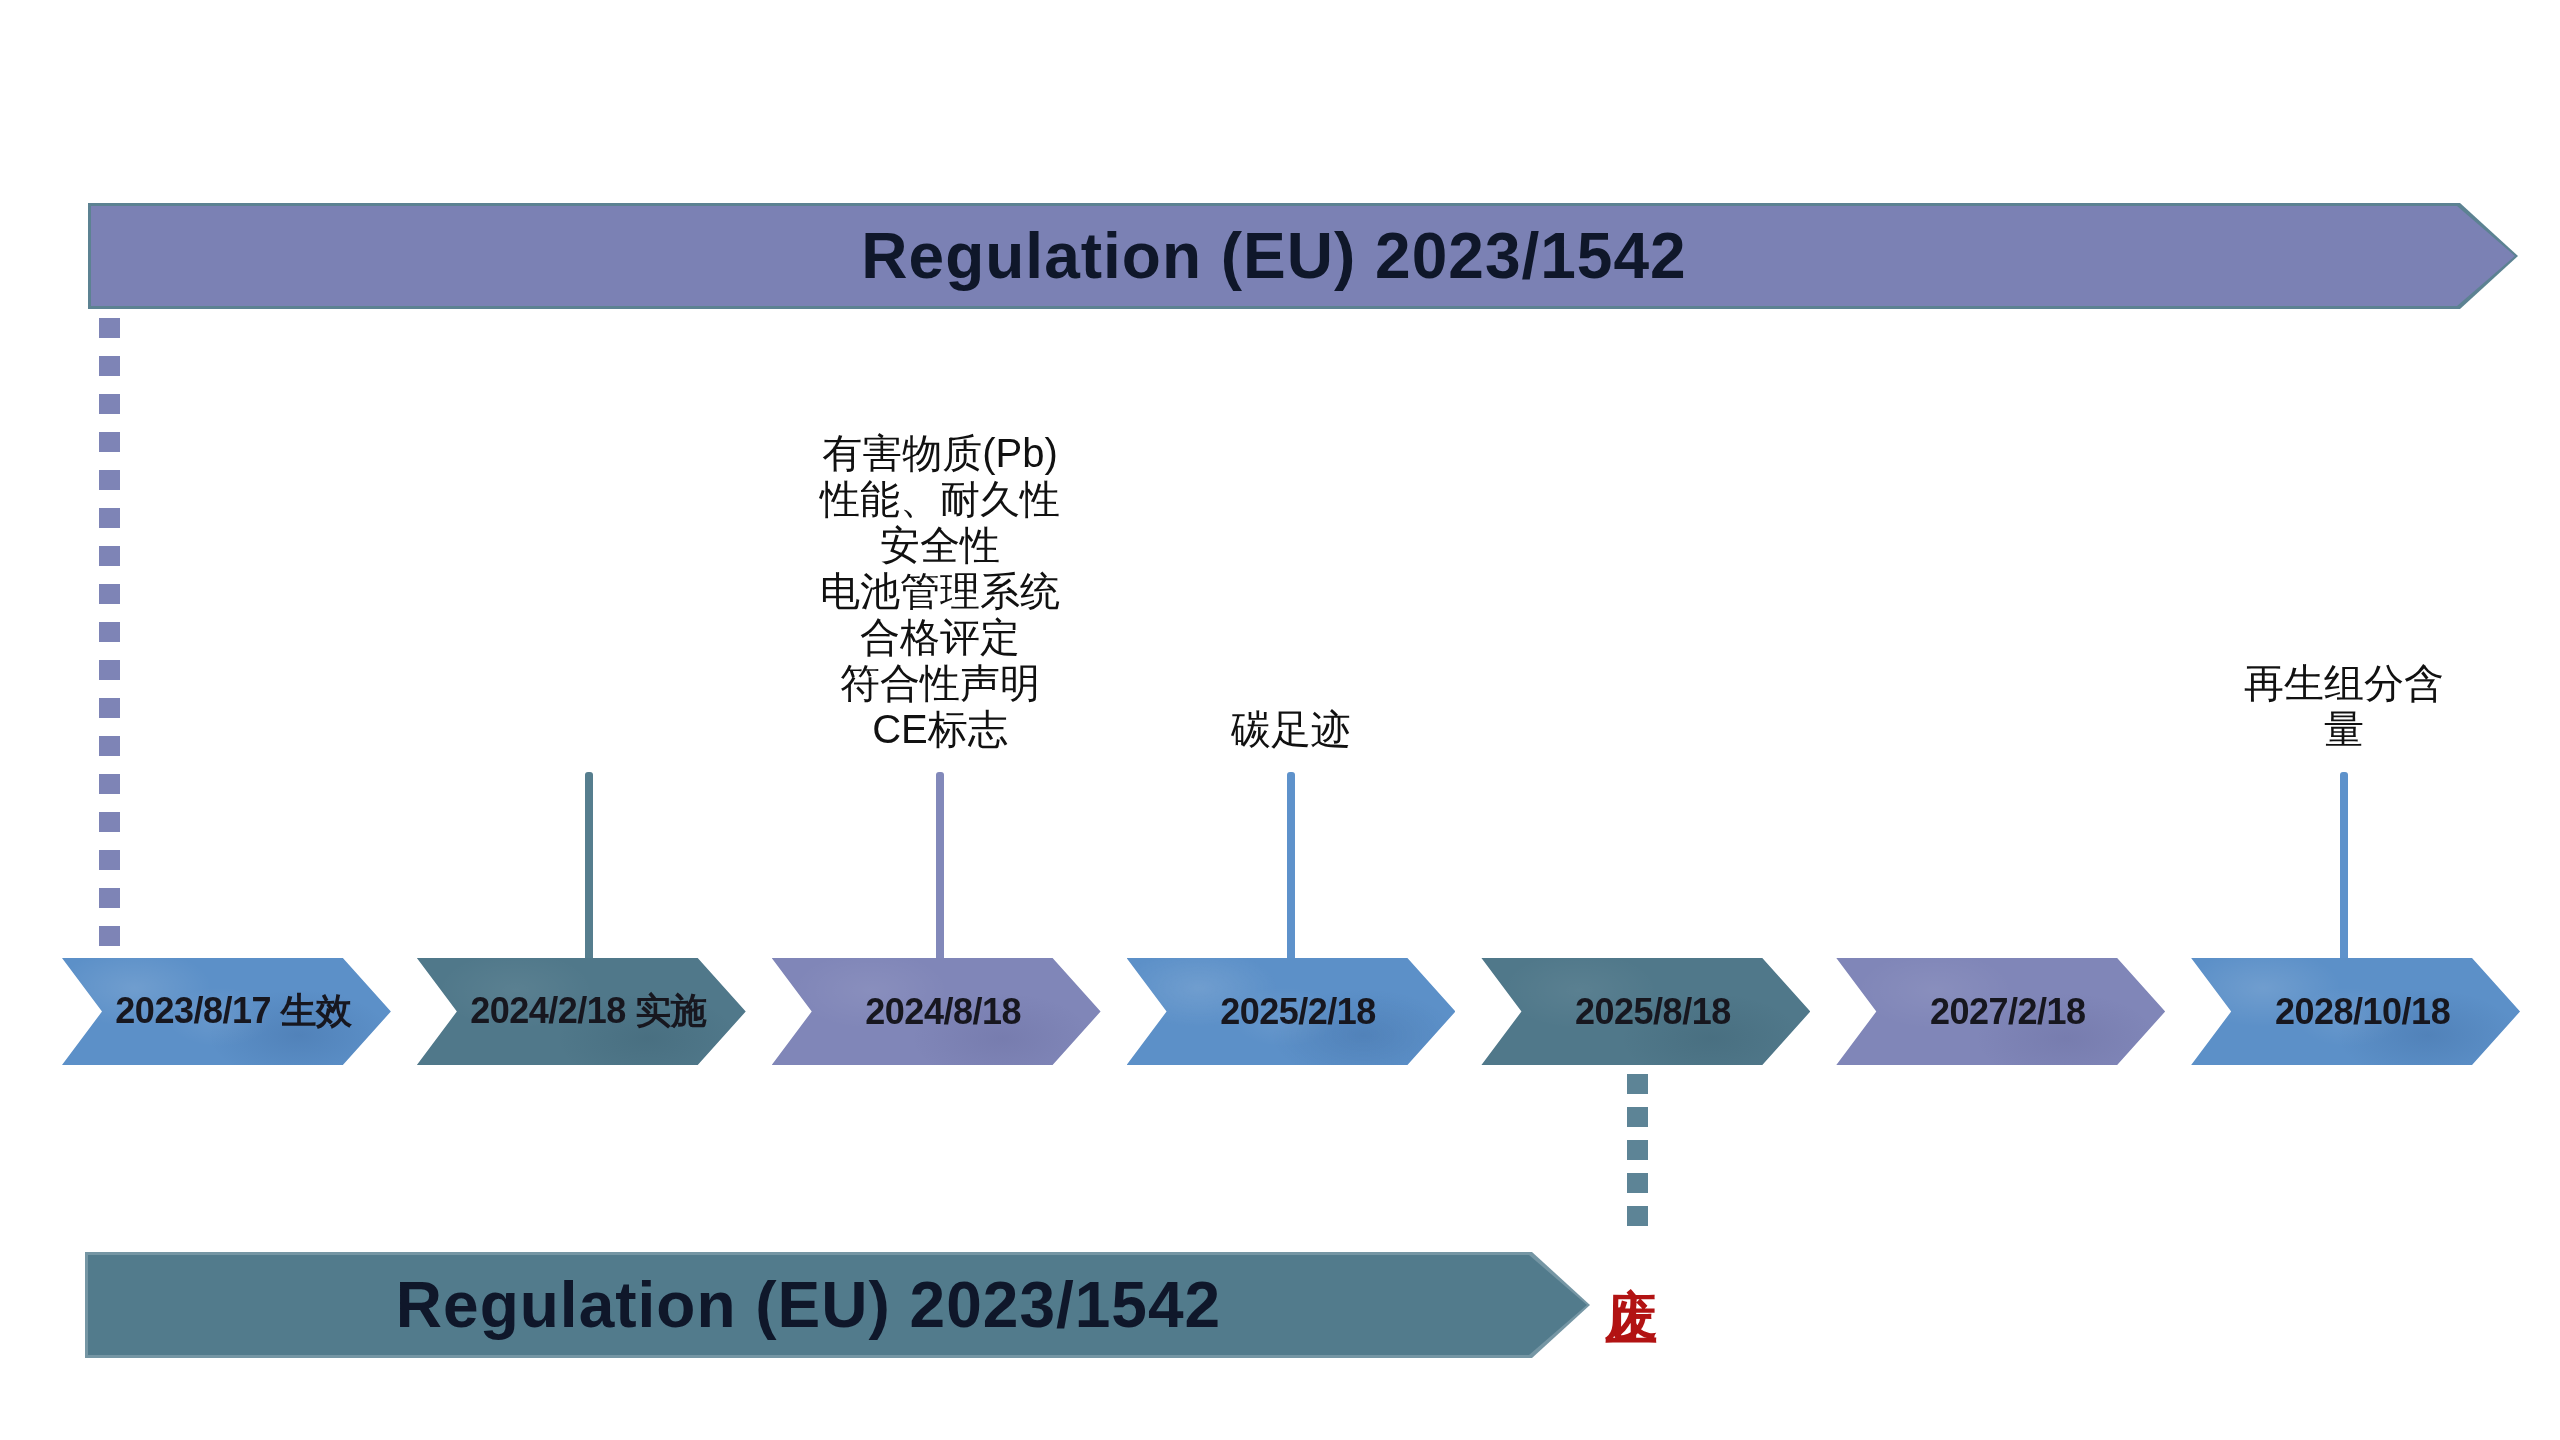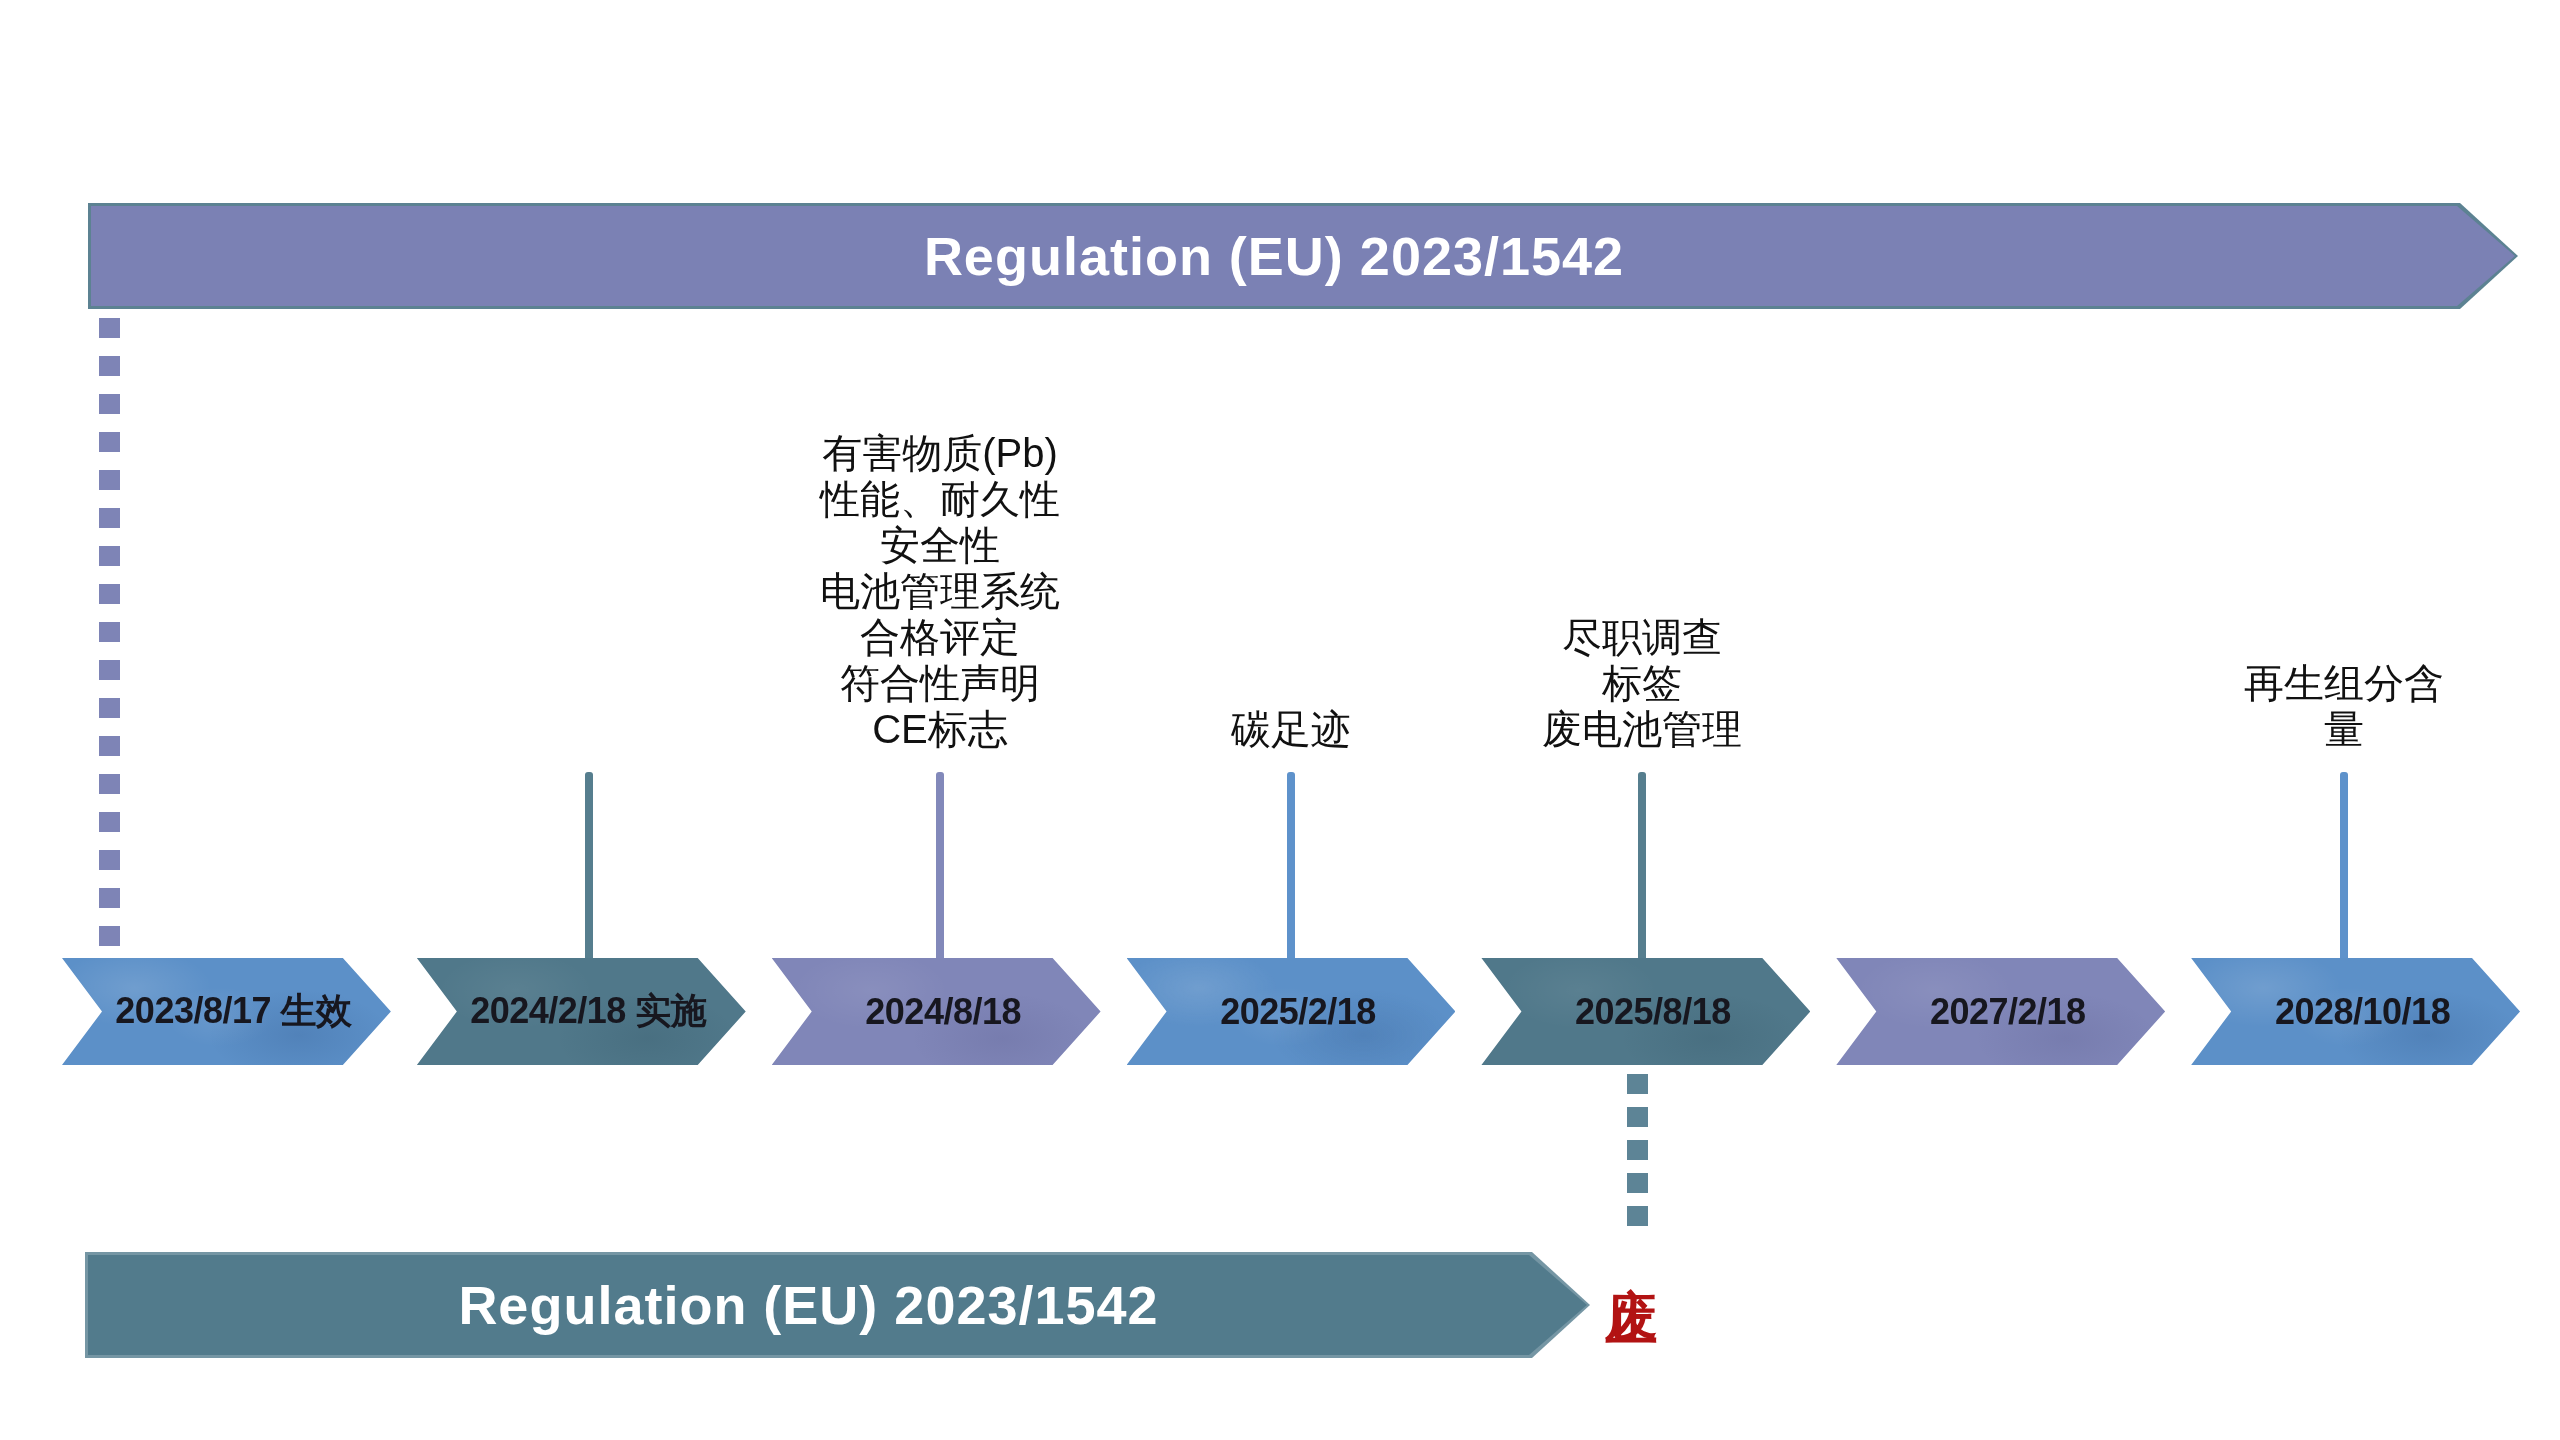--- a/index.html
+++ b/index.html
@@ -35,23 +35,23 @@
   }
   .banner-top { left: 88px; top: 203px; width: 2430px; }
   .banner-top .shape-border { background: #5c8292; }
   .banner-top .shape-fill { background: #7b81b4; padding-right: 58px; }
 
   .banner-bottom { left: 85px; top: 1252px; width: 1505px; }
   .banner-bottom .shape-border { background: #7596a4; }
   .banner-bottom .shape-fill { background: #527b8c; padding-right: 58px; }
 
   .banner-title {
-    font-size: 54px;
+    font-size: 64px;
     font-weight: 700;
-    color: #ffffff;
+    color: #0f172a;
     letter-spacing: 1px;
     white-space: nowrap;
   }
 
   
   .dash-v {
     position: absolute;
   }
   .dash-purple {
     left: 99px; top: 318px;
@@ -173,26 +173,20 @@
 电池管理系统
 合格评定
 符合性声明
 CE标志</div>
     <div class="annotation-line line-purple"></div>
   </div>
   <div class="annotation" style="left:1291px">
     <div class="annotation-label">碳足迹</div>
     <div class="annotation-line line-blue"></div>
   </div>
-  <div class="annotation" style="left:1642px">
-    <div class="annotation-label">尽职调查
-标签
-废电池管理</div>
-    <div class="annotation-line line-teal"></div>
-  </div>
   <div class="annotation" style="left:2344px">
     <div class="annotation-label">再生组分含量</div>
     <div class="annotation-line line-blue"></div>
   </div>
 
   <div class="timeline">
     <div class="chev c-blue">
         <span class="date">2023/8/17 生效</span>
       </div>
     <div class="chev c-teal">

